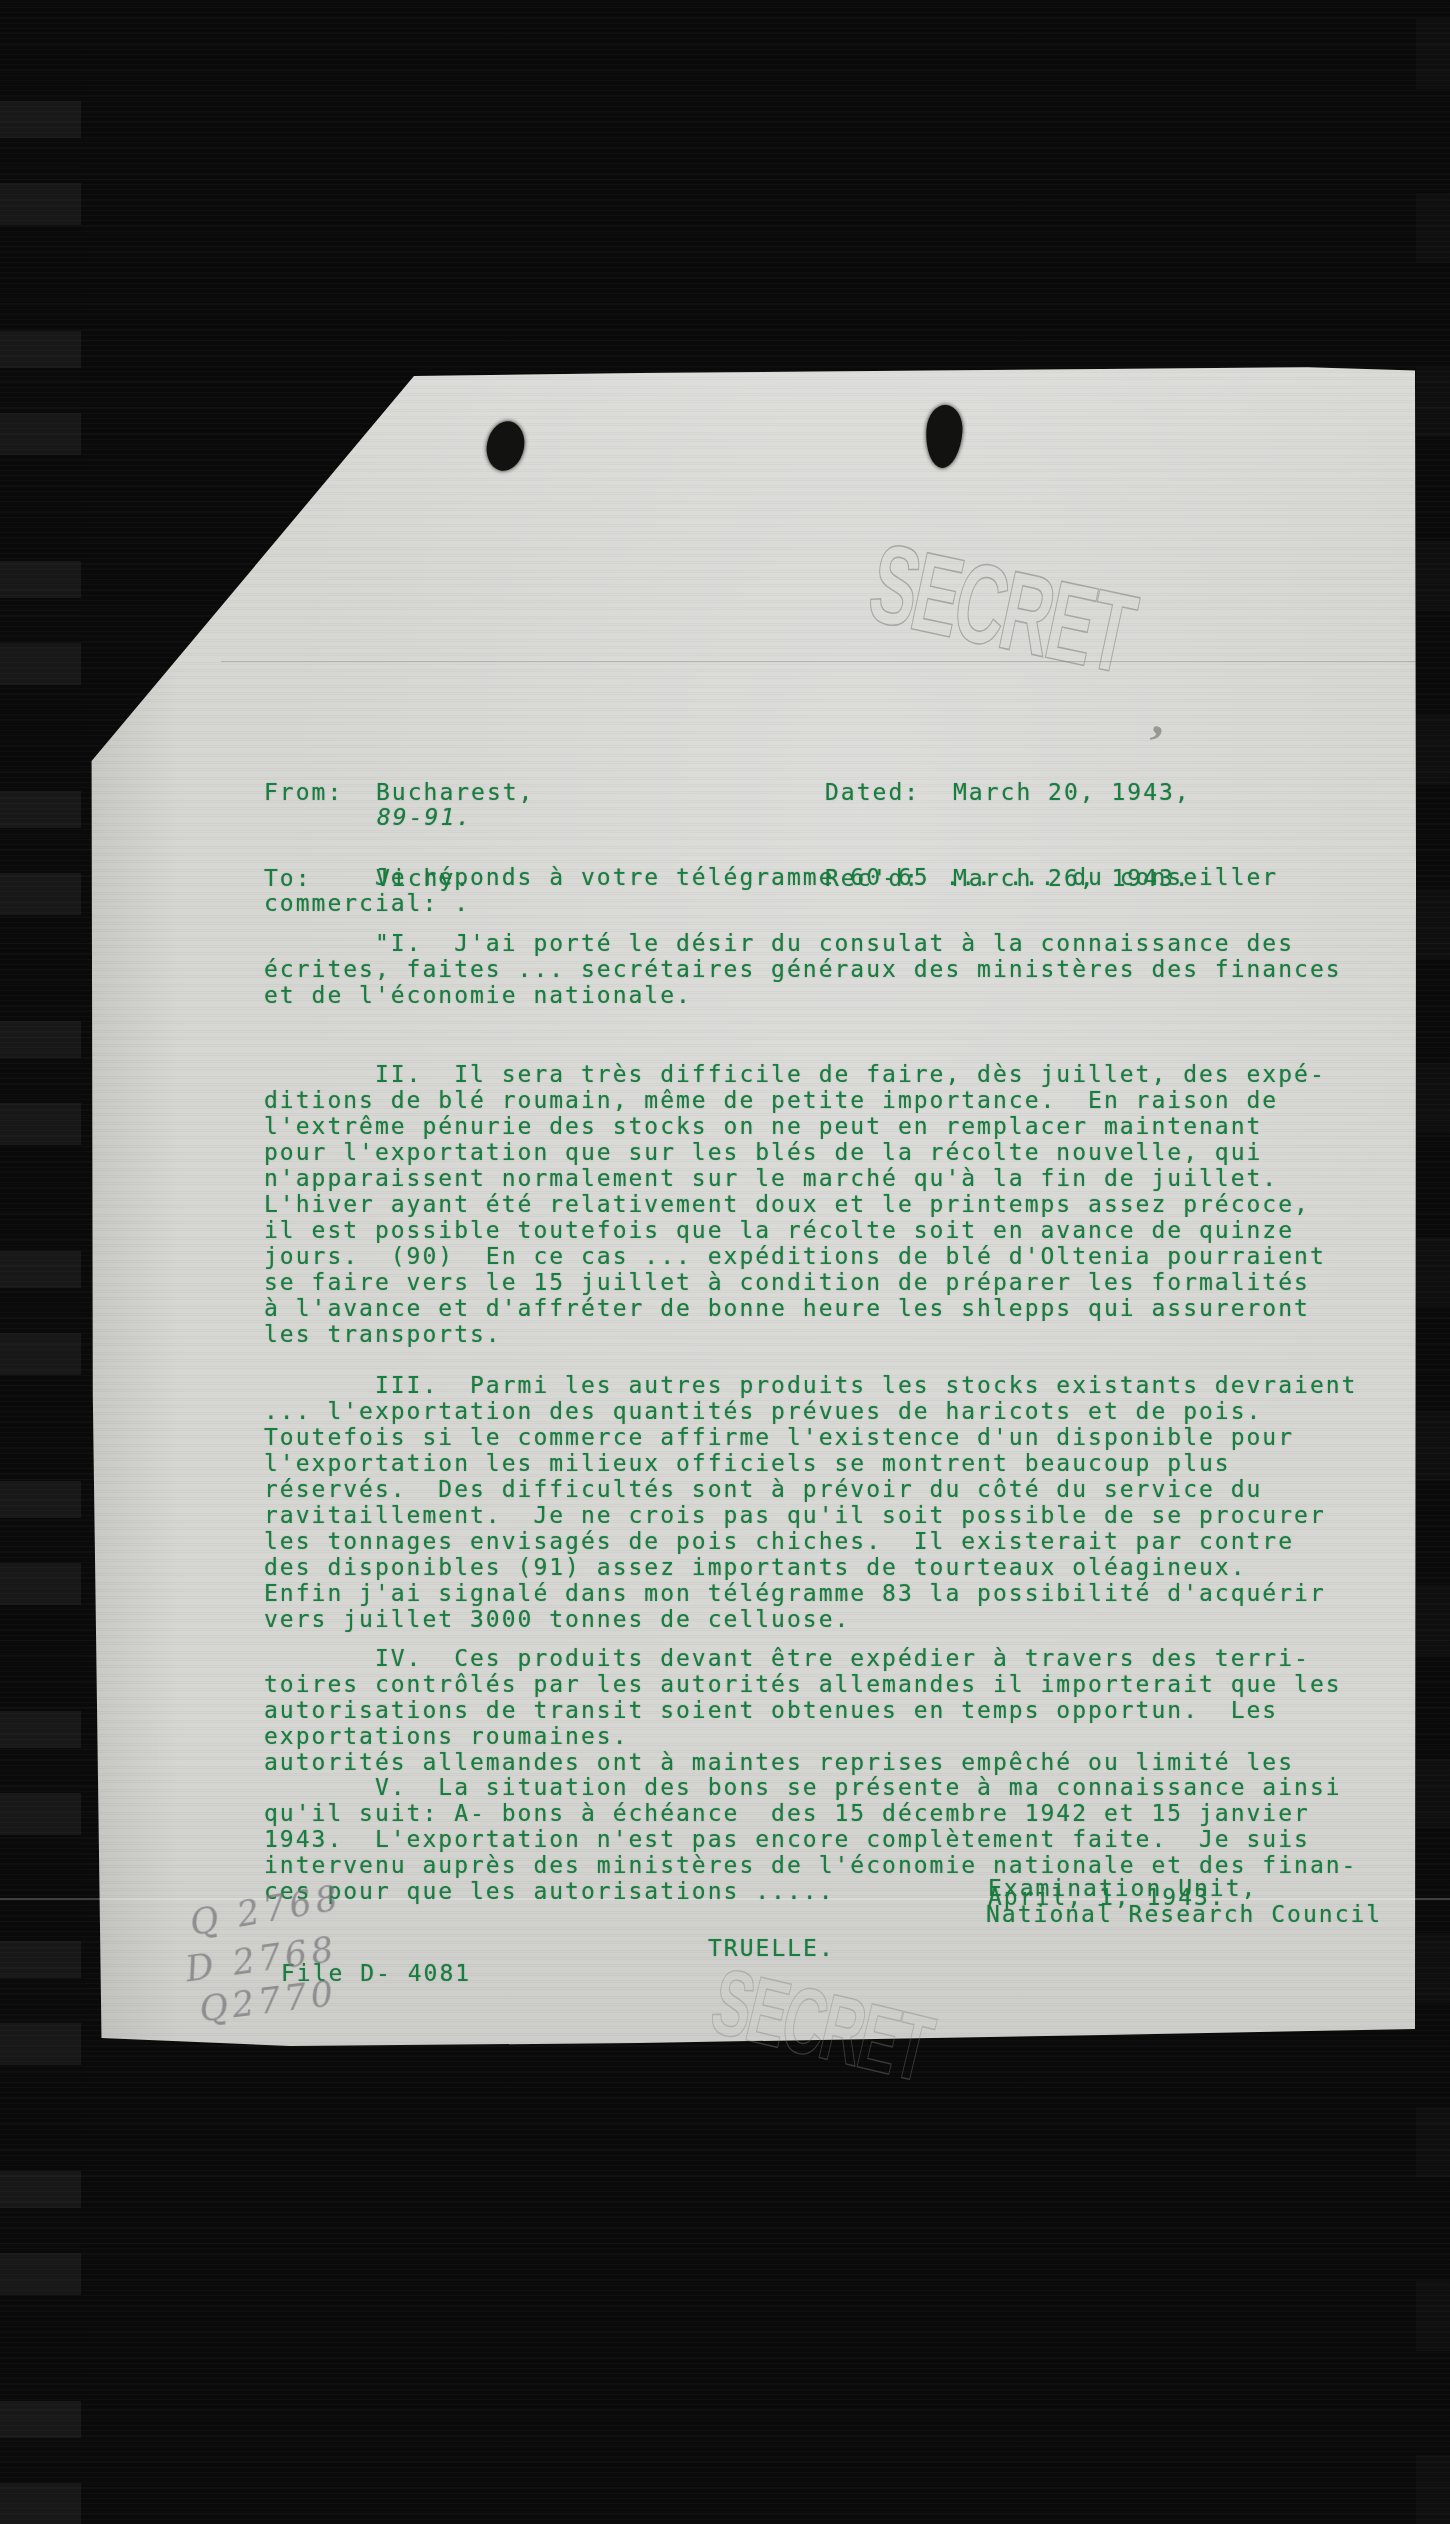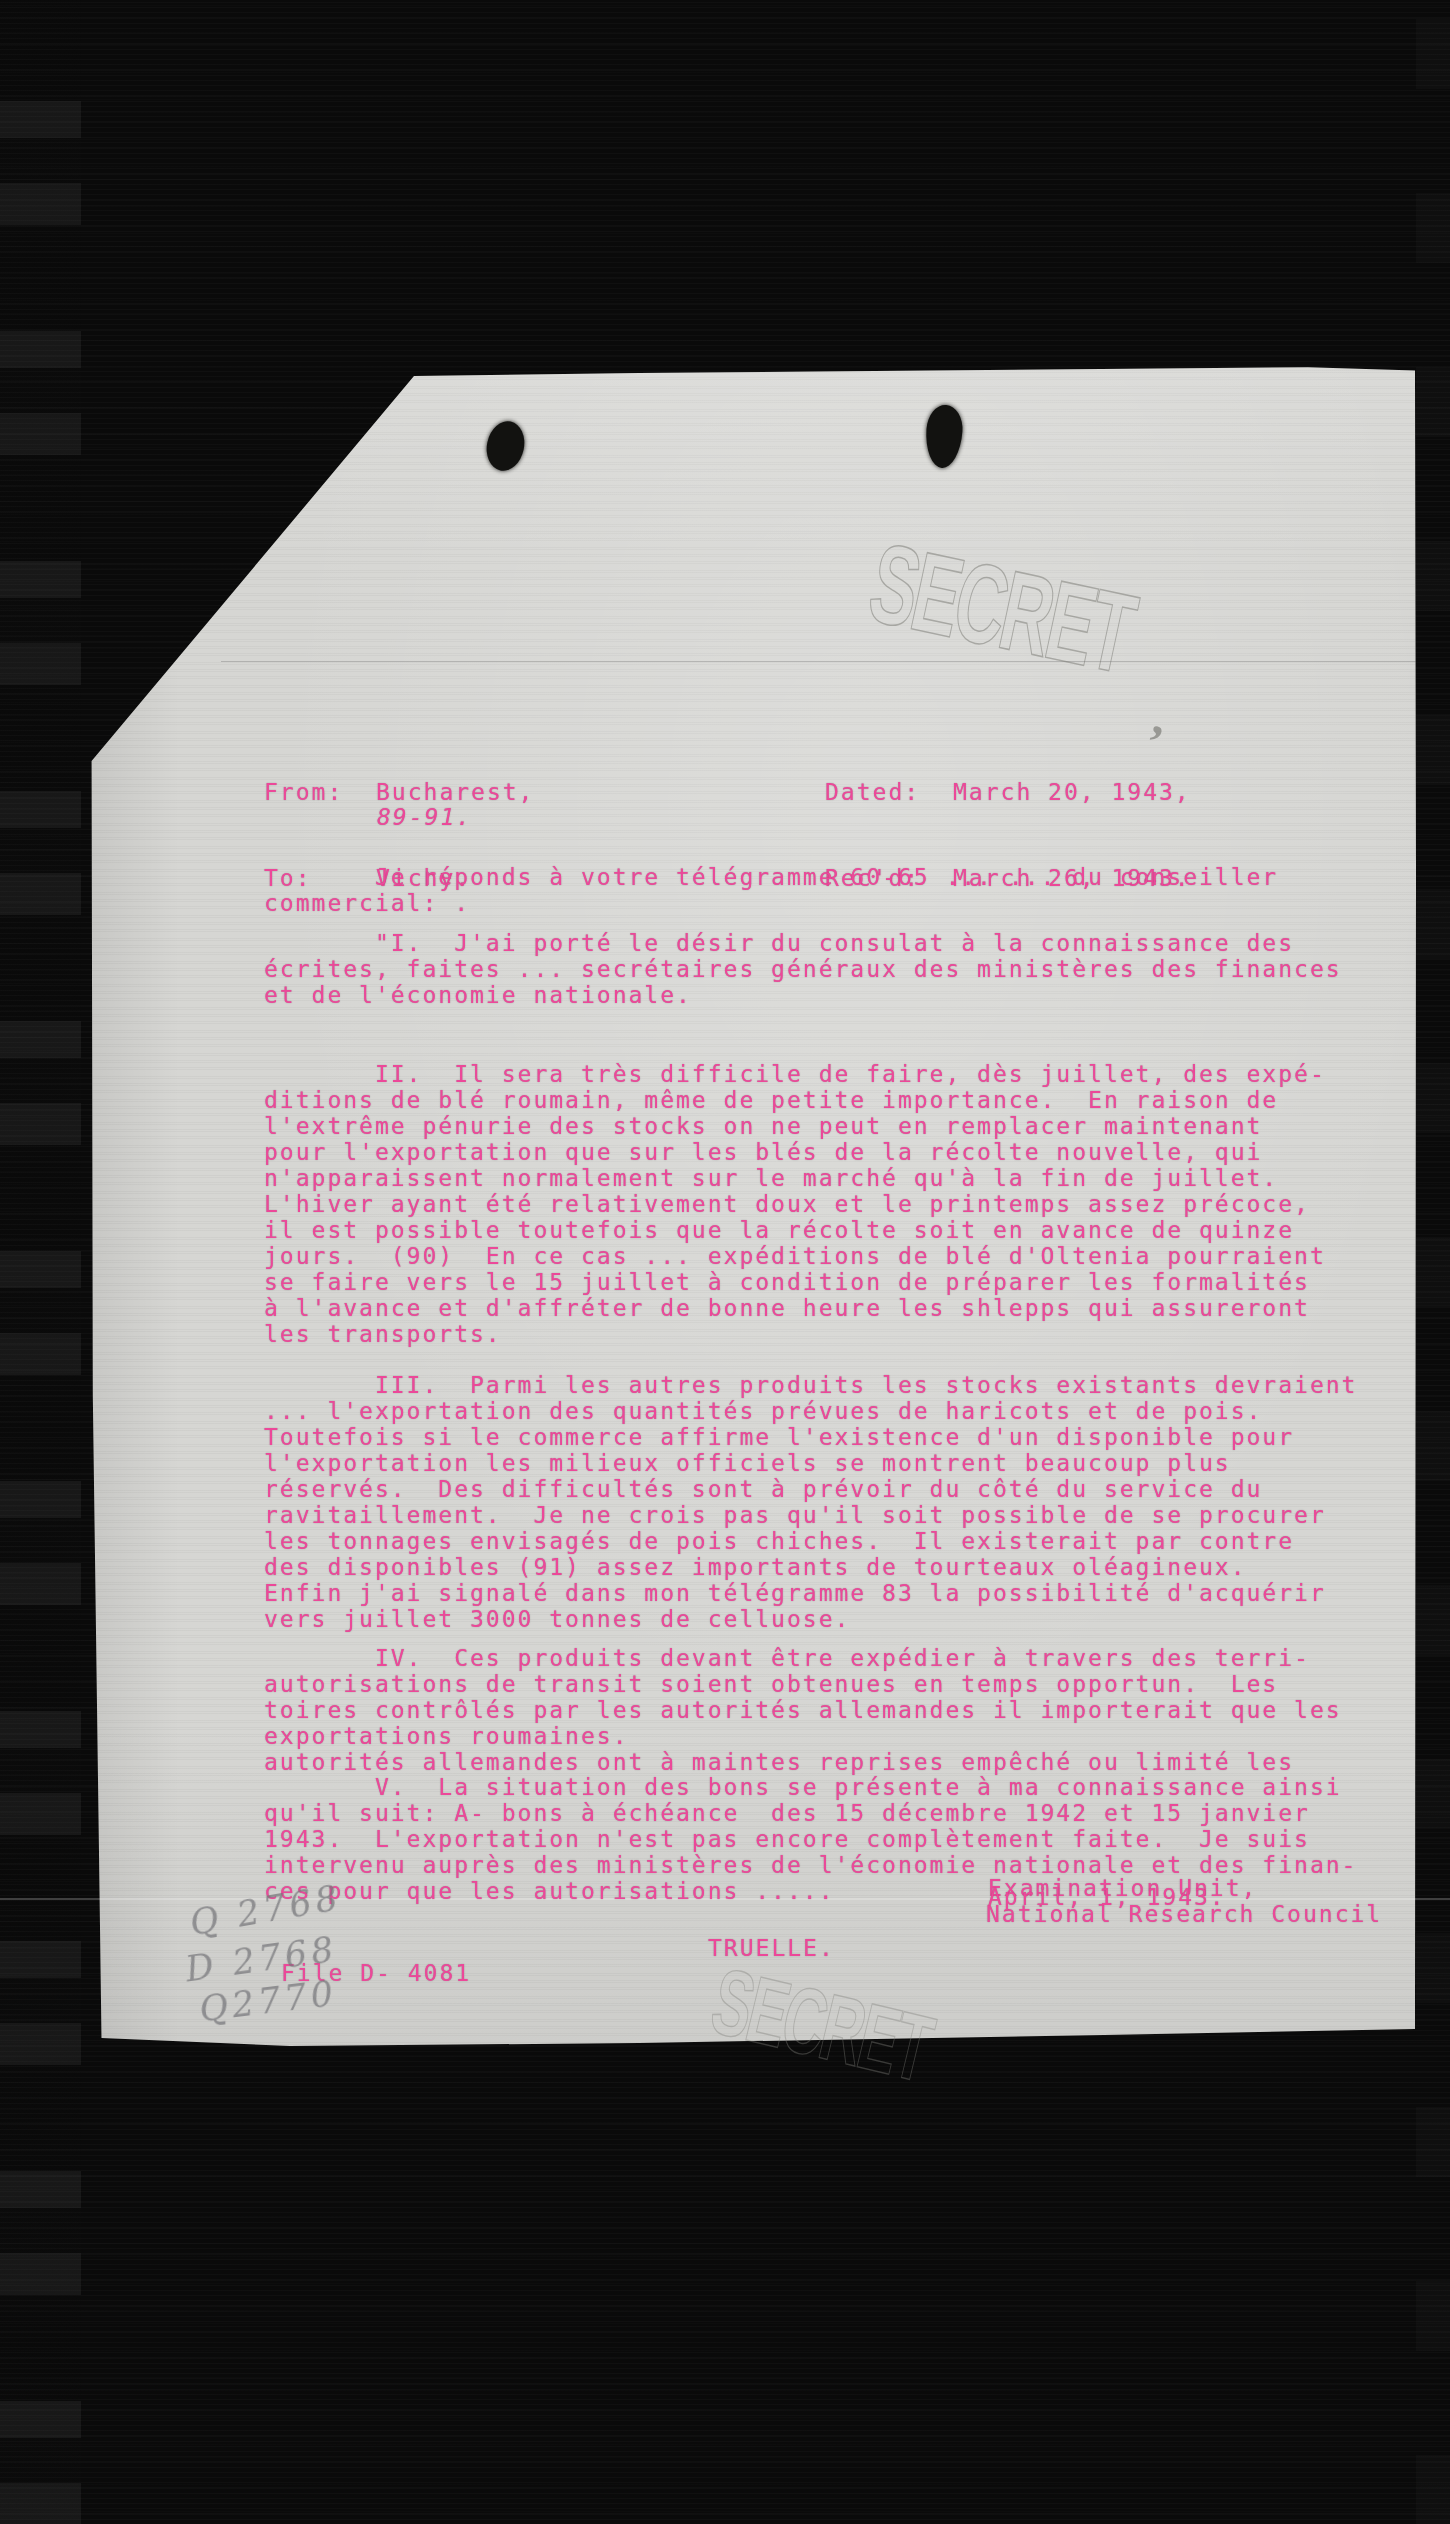--- a/index.html
+++ b/index.html
@@ -84,21 +84,21 @@
   .stamp-bottom{
     left:727px;top:1947px;font-size:94px;letter-spacing:-4.6px;
     -webkit-text-stroke:1.4px rgba(128,128,122,0.40);
     transform:rotate(13.5deg) scaleX(0.62);
   }
   
   .typed{
     position:absolute;z-index:6;
     font-family:"DejaVu Sans Mono",monospace;
     font-size:23px;line-height:26px;letter-spacing:2px;
-    color:#ec4899;white-space:pre;
+    color:#15803d;white-space:pre;
     text-shadow:0 0 1.2px rgba(62,62,66,0.45);
     filter:blur(0.2px);
   }
   .hdr-row{display:block;}
   .hdr-row + .hdr-row{margin-top:7.6px;}
   .lbl-from{display:inline-block;width:112px;}
   .lbl-date{display:inline-block;width:128px;}
   
   .pencil{
     position:absolute;z-index:7;
@@ -137,21 +137,21 @@
   <span class="hdr-row"><span class="lbl-date">Dated:</span><span>March 20, 1943,</span></span>
   <span class="hdr-row"><span class="lbl-date">Rec'd:</span><span>March 26, 1943.</span></span>
 </div>
 
 <div class="typed" style="left:377px;top:804px;font-style:italic;">89-91.</div>
 
 <div class="typed" style="left:264px;top:864px;"><div>       Je réponds à votre télégramme 60-65 ... ... du conseiller</div><div>commercial: .</div></div>
 <div class="typed" style="left:264px;top:930px;"><div>       "I.  J'ai porté le désir du consulat à la connaissance des</div><div>écrites, faites ... secrétaires généraux des ministères des finances</div><div>et de l'économie nationale.</div></div>
 <div class="typed" style="left:264px;top:1061px;"><div>       II.  Il sera très difficile de faire, dès juillet, des expé-</div><div>ditions de blé roumain, même de petite importance.  En raison de</div><div>l'extrême pénurie des stocks on ne peut en remplacer maintenant</div><div>pour l'exportation que sur les blés de la récolte nouvelle, qui</div><div>n'apparaissent normalement sur le marché qu'à la fin de juillet.</div><div>L'hiver ayant été relativement doux et le printemps assez précoce,</div><div>il est possible toutefois que la récolte soit en avance de quinze</div><div>jours.  (90)  En ce cas ... expéditions de blé d'Oltenia pourraient</div><div>se faire vers le 15 juillet à condition de préparer les formalités</div><div>à l'avance et d'affréter de bonne heure les shlepps qui assureront</div><div>les transports.</div></div>
 <div class="typed" style="left:264px;top:1372px;"><div>       III.  Parmi les autres produits les stocks existants devraient</div><div>... l'exportation des quantités prévues de haricots et de pois.</div><div>Toutefois si le commerce affirme l'existence d'un disponible pour</div><div>l'exportation les milieux officiels se montrent beaucoup plus</div><div>réservés.  Des difficultés sont à prévoir du côté du service du</div><div>ravitaillement.  Je ne crois pas qu'il soit possible de se procurer</div><div>les tonnages envisagés de pois chiches.  Il existerait par contre</div><div>des disponibles (91) assez importants de tourteaux oléagineux.</div><div>Enfin j'ai signalé dans mon télégramme 83 la possibilité d'acquérir</div><div>vers juillet 3000 tonnes de celluose.</div></div>
-<div class="typed" style="left:264px;top:1645px;"><div>       IV.  Ces produits devant être expédier à travers des terri-</div><div>autorisations de transit soient obtenues en temps opportun.  Les</div><div>toires contrôlés par les autorités allemandes il importerait que les</div><div>exportations roumaines.</div><div>autorités allemandes ont à maintes reprises empêché ou limité les</div></div>
+<div class="typed" style="left:264px;top:1645px;"><div>       IV.  Ces produits devant être expédier à travers des terri-</div><div>toires contrôlés par les autorités allemandes il importerait que les</div><div>autorisations de transit soient obtenues en temps opportun.  Les</div><div>exportations roumaines.</div><div>autorités allemandes ont à maintes reprises empêché ou limité les</div></div>
 <div class="typed" style="left:264px;top:1774px;"><div>       V.  La situation des bons se présente à ma connaissance ainsi</div><div>qu'il suit: A- bons à échéance  des 15 décembre 1942 et 15 janvier</div><div>1943.  L'exportation n'est pas encore complètement faite.  Je suis</div><div>intervenu auprès des ministères de l'économie nationale et des finan-</div><div>ces pour que les autorisations .....</div></div>
 
 <div class="typed" style="left:988px;top:1875px;">Examination Unit,</div>
 <div class="typed" style="left:986px;top:1901px;">National Research Council</div>
 <div class="typed" style="left:708px;top:1935px;">TRUELLE.</div>
 <div class="typed" style="left:988px;top:1884px;">April, 1, 1943.</div>
 <div class="typed" style="left:281px;top:1960px;">File D- 4081</div>
 
 <div class="pencil" style="left:189px;top:1890px;transform:rotate(-10deg);">Q 2768</div>
 <div class="pencil" style="left:185px;top:1939px;transform:rotate(-8deg);">D 2768</div>

